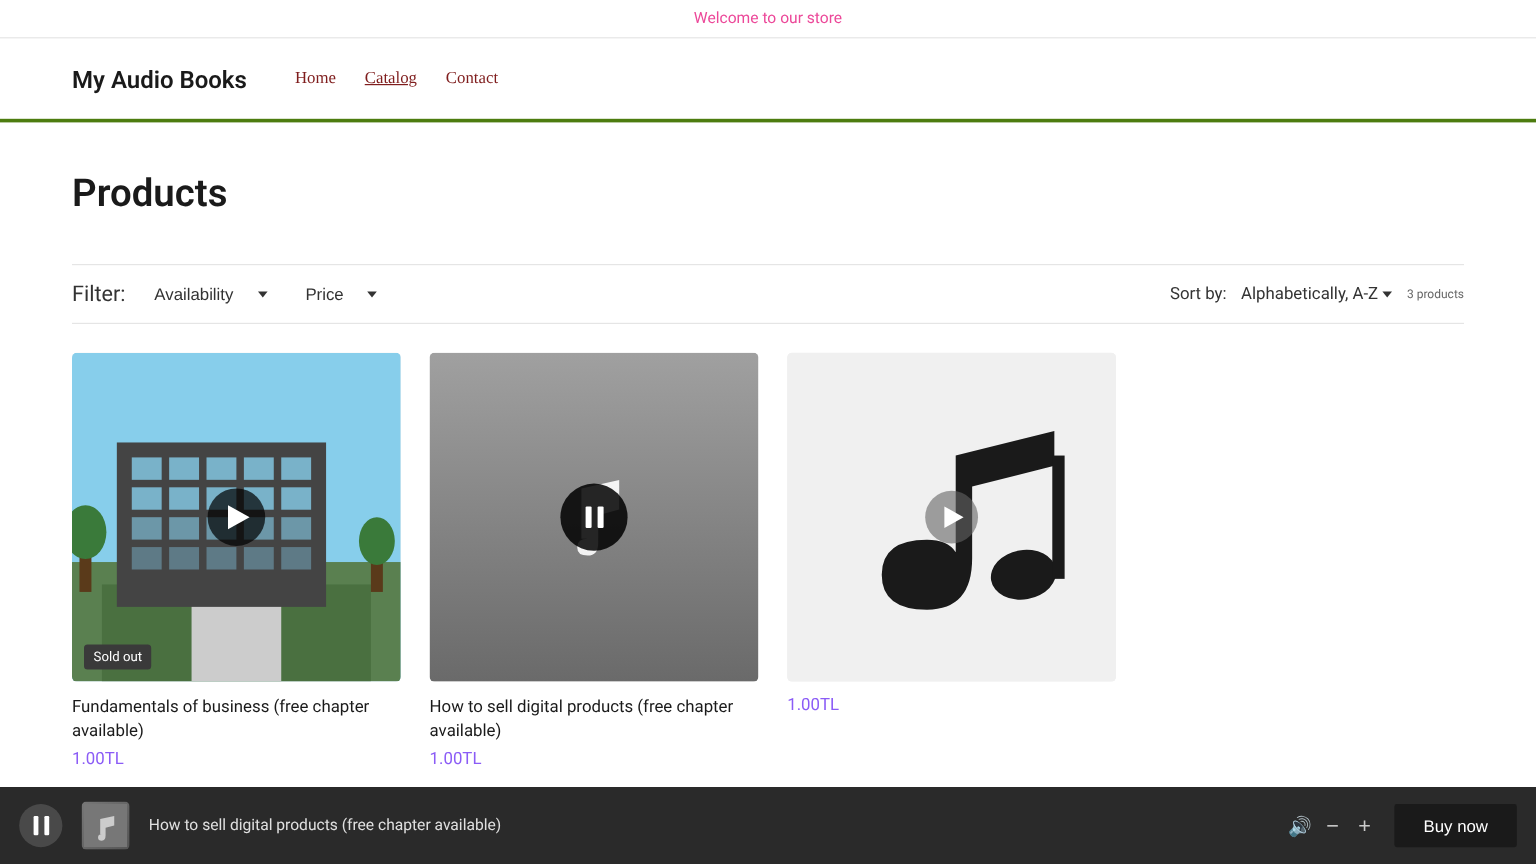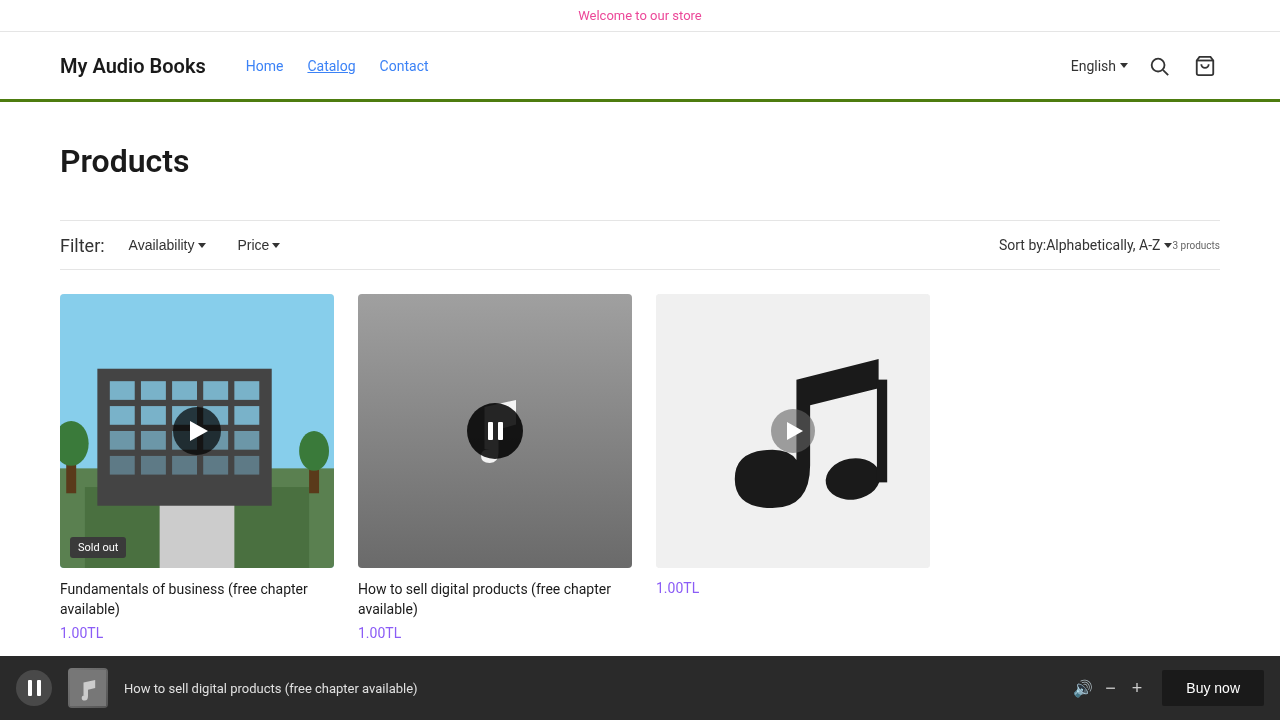--- a/index.html
+++ b/index.html
@@ -32,23 +32,24 @@
       white-space: nowrap;
     }
     .header-nav {
       display: flex;
       gap: 24px;
       align-items: center;
       flex: 1;
     }
     .nav-link {
       font-size: 14px;
-      color: #3b82f6;
+      color: #7f1d1d;
       text-decoration: none;
       cursor: pointer;
+      font-family: Liberation Serif, serif;
     }
     .nav-link.active {
       text-decoration: underline;
     }
     .header-actions {
       display: flex;
       align-items: center;
       gap: 16px;
     }
     .language-selector {
@@ -105,31 +106,32 @@
       align-items: center;
       gap: 16px;
     }
     .filter-label {
       font-size: 18px;
       color: #333;
     }
     .filter-btn {
       display: flex;
       align-items: center;
-      gap: 3px;
+      gap: 20px;
       background: none;
       border: none;
       cursor: pointer;
       font-size: 14px;
       color: #333;
       padding: 4px 8px;
     }
     .filter-right {
       display: flex;
       align-items: center;
+      gap: 12px;
     }
     .sort-label {
       font-size: 14px;
       color: #333;
     }
     .sort-select-wrapper {
       display: flex;
       align-items: center;
       gap: 4px;
       cursor: pointer;
@@ -352,39 +354,20 @@
   <span>Welcome to our store</span>
 </div>
 
 <header class="header">
   <a class="header-logo">My Audio Books</a>
   <nav class="header-nav">
     <a class="nav-link">Home</a>
     <a class="nav-link active">Catalog</a>
     <a class="nav-link">Contact</a>
   </nav>
-  <div class="header-actions">
-    <div class="language-selector">
-      <span>English</span>
-      <span class="chevron-down"></span>
-    </div>
-    <button class="icon-btn">
-      <svg class="search-icon-svg" viewBox="0 0 24 24" fill="none" stroke="#333" stroke-width="2">
-        <circle cx="11" cy="11" r="7"></circle>
-        <line x1="16.5" y1="16.5" x2="22" y2="22"></line>
-      </svg>
-    </button>
-    <button class="icon-btn">
-      <svg class="cart-icon-svg" viewBox="0 0 24 24" fill="none" stroke="#333" stroke-width="2">
-        <path d="M6 2L3 6v14a2 2 0 002 2h14a2 2 0 002-2V6l-3-4z"></path>
-        <line x1="3" y1="6" x2="21" y2="6"></line>
-        <path d="M16 10a4 4 0 01-8 0"></path>
-      </svg>
-    </button>
-  </div>
 </header>
 
 <main class="main">
   <h1 class="page-title">Products</h1>
 
   <div class="filter-bar">
     <div class="filter-left">
       <span class="filter-label">Filter:</span>
       <button class="filter-btn">
         <span>Availability</span>

